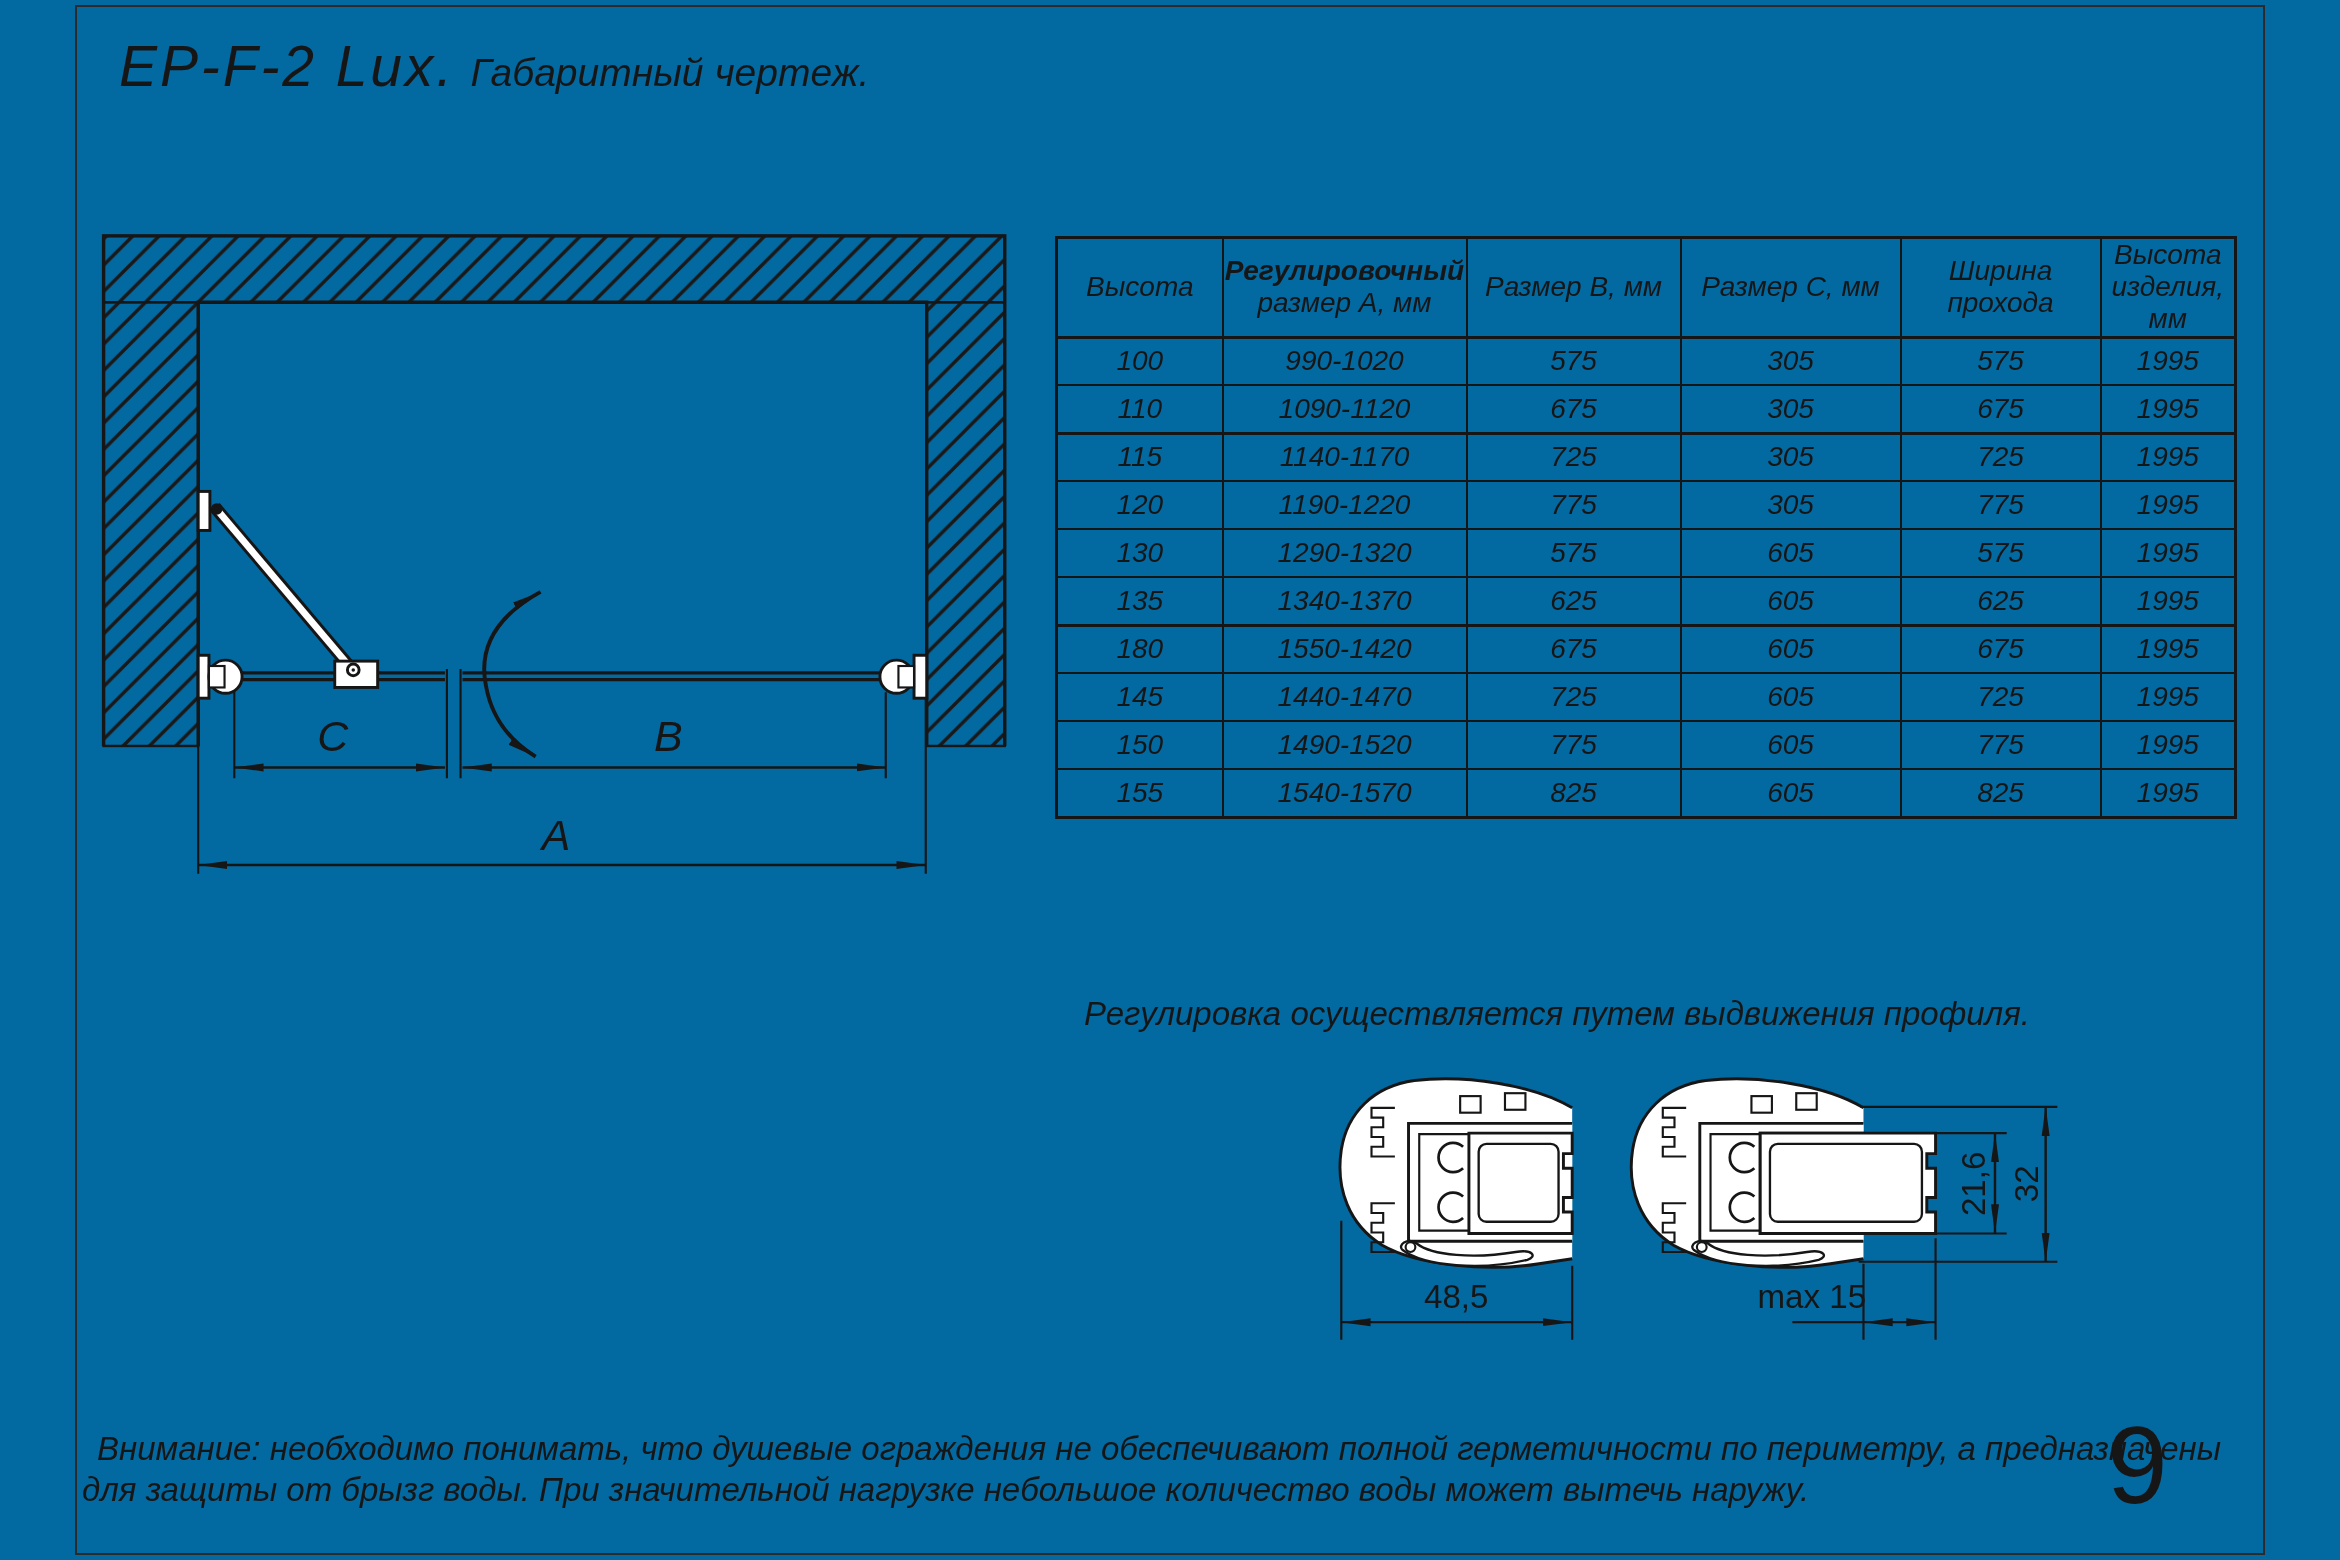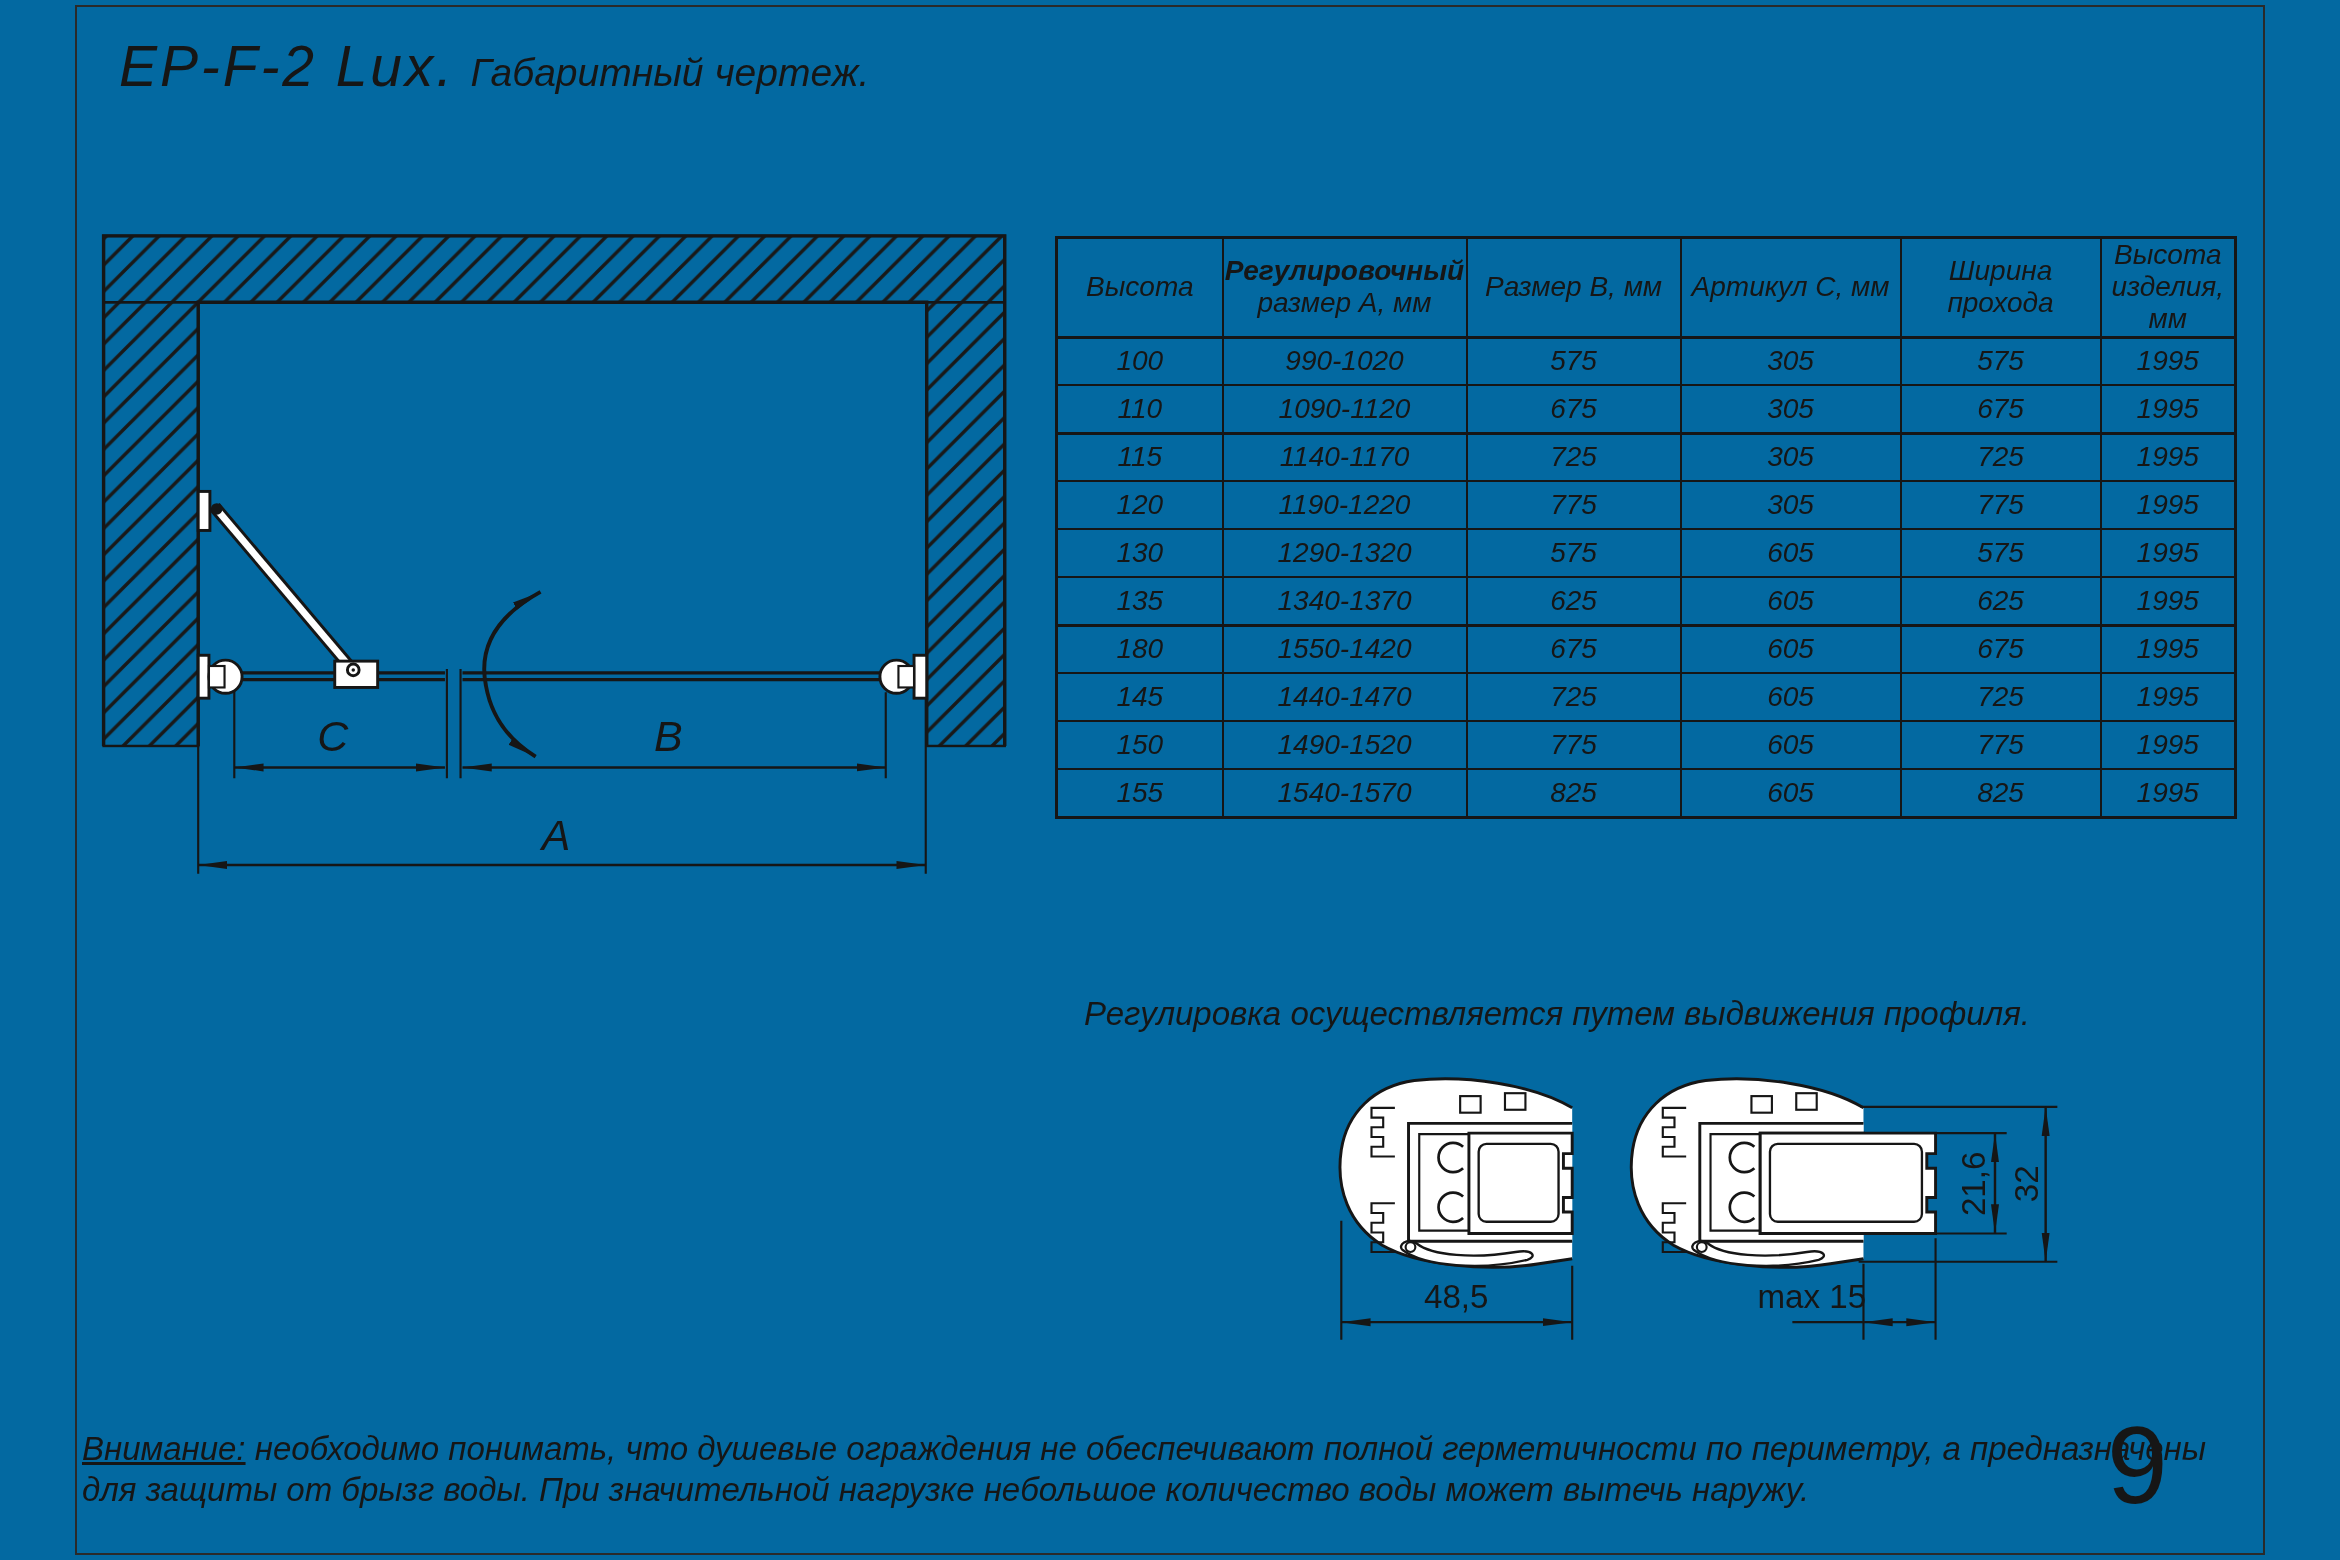--- a/index.html
+++ b/index.html
@@ -21,21 +21,21 @@
   #spec thead th{border-bottom:3.3px solid #161616;font-size:28px;}
   #spec tbody tr{height:48px;}
   #spec tbody tr:nth-child(3) td,#spec tbody tr:nth-child(7) td,#spec tbody tr:nth-child(11) td{border-top-width:3.9px;}
   #spec .hb{font-weight:bold;}
   
   #notes{position:absolute;left:1084px;top:991px;width:975px;text-align:left;
          font-style:italic;font-size:33px;line-height:46px;white-space:nowrap;}
   
   #warning{position:absolute;left:82px;top:1428px;width:1950px;font-style:italic;
            font-size:33px;line-height:41px;white-space:nowrap;}
-  #warning .u{text-decoration:underline;}
+  #warning .u{margin-left:15px;}
   
   #pagenum{position:absolute;left:2107px;top:1402px;font-size:109px;font-style:normal;}
   
   .dim-label{font-family:"Liberation Sans",sans-serif;font-style:italic;font-size:44px;fill:#161616;}
   .prof-dim{font-family:"Liberation Sans",sans-serif;font-size:34px;fill:#161616;}
   svg{position:absolute;overflow:visible;}
 </style>
 </head>
 <body>
 
@@ -113,21 +113,21 @@
           <col style="width:135px">
       </colgroup>
       <thead>
         <tr>
           <th>Высота</th>
           <th>
             <span class="hb">Регулировочный</span><br>
             <span>размер А, мм</span>
           </th>
           <th>Размер В, мм</th>
-          <th>Артикул С, мм</th>
+          <th>Размер С, мм</th>
           <th>Ширина прохода</th>
           <th>Высота изделия, мм</th>
         </tr>
       </thead>
       <tbody>
           <tr>
             <td>100</td>
             <td>990-1020</td>
             <td>575</td>
             <td>305</td>

